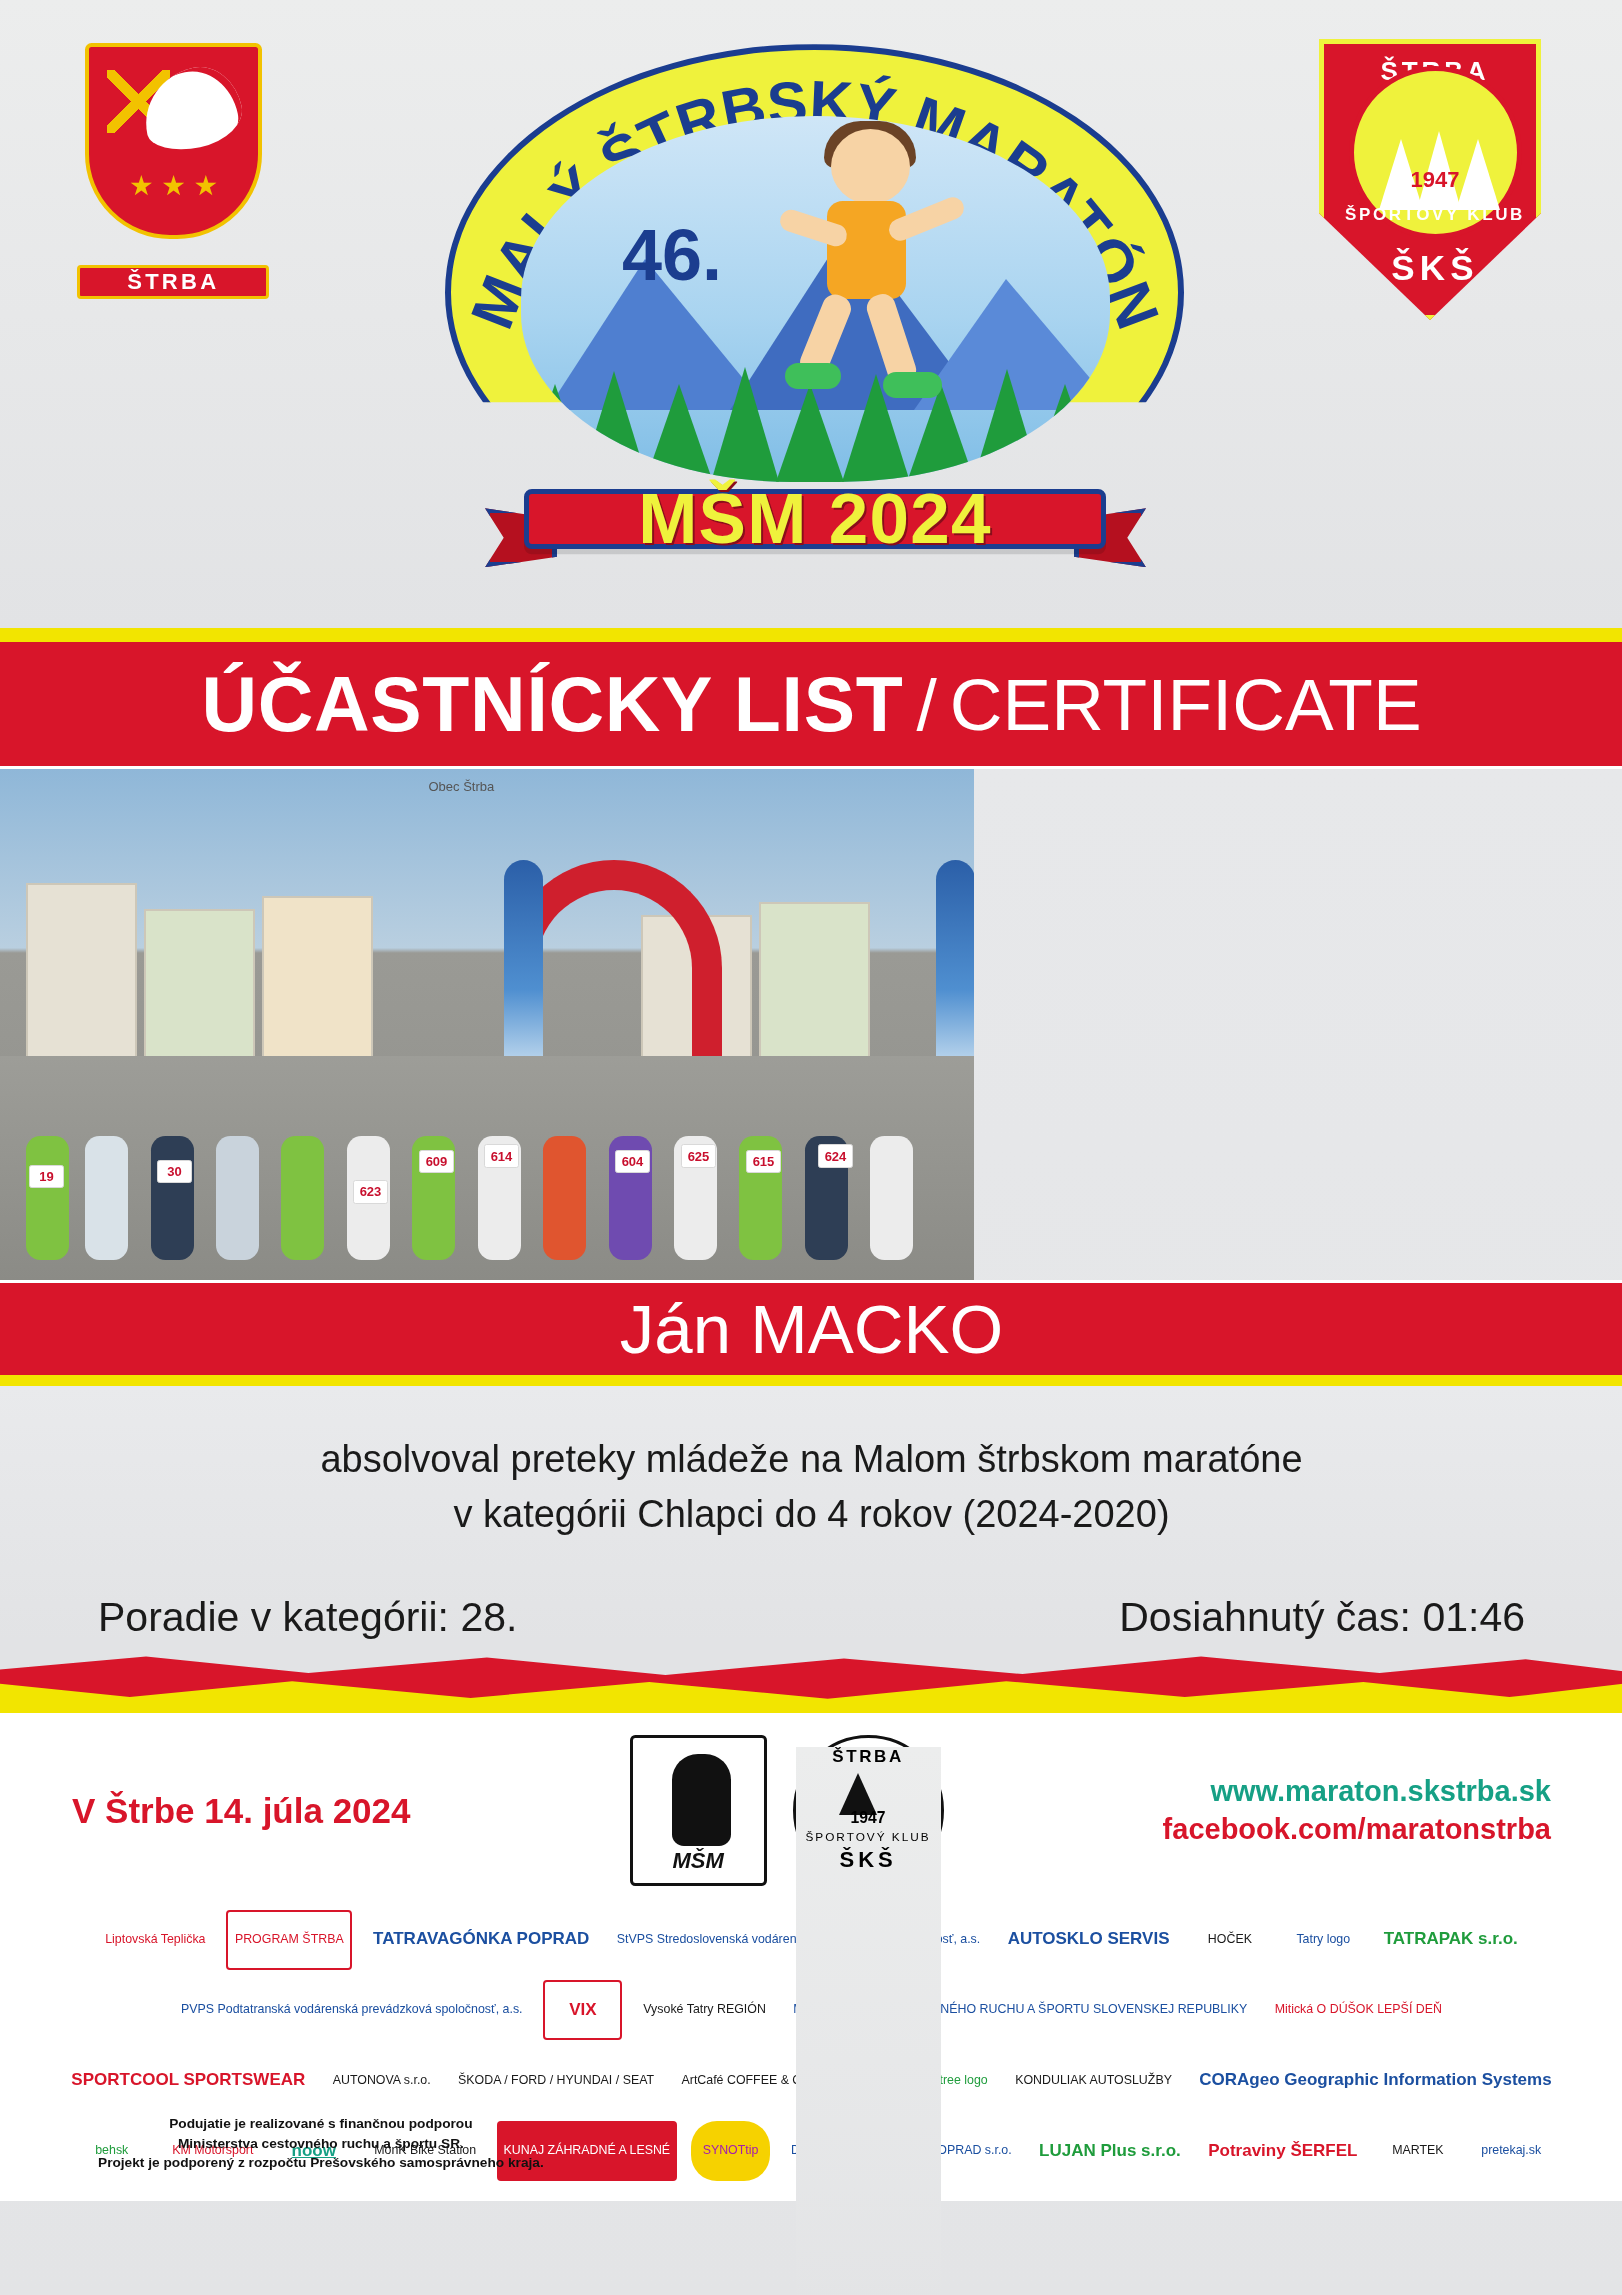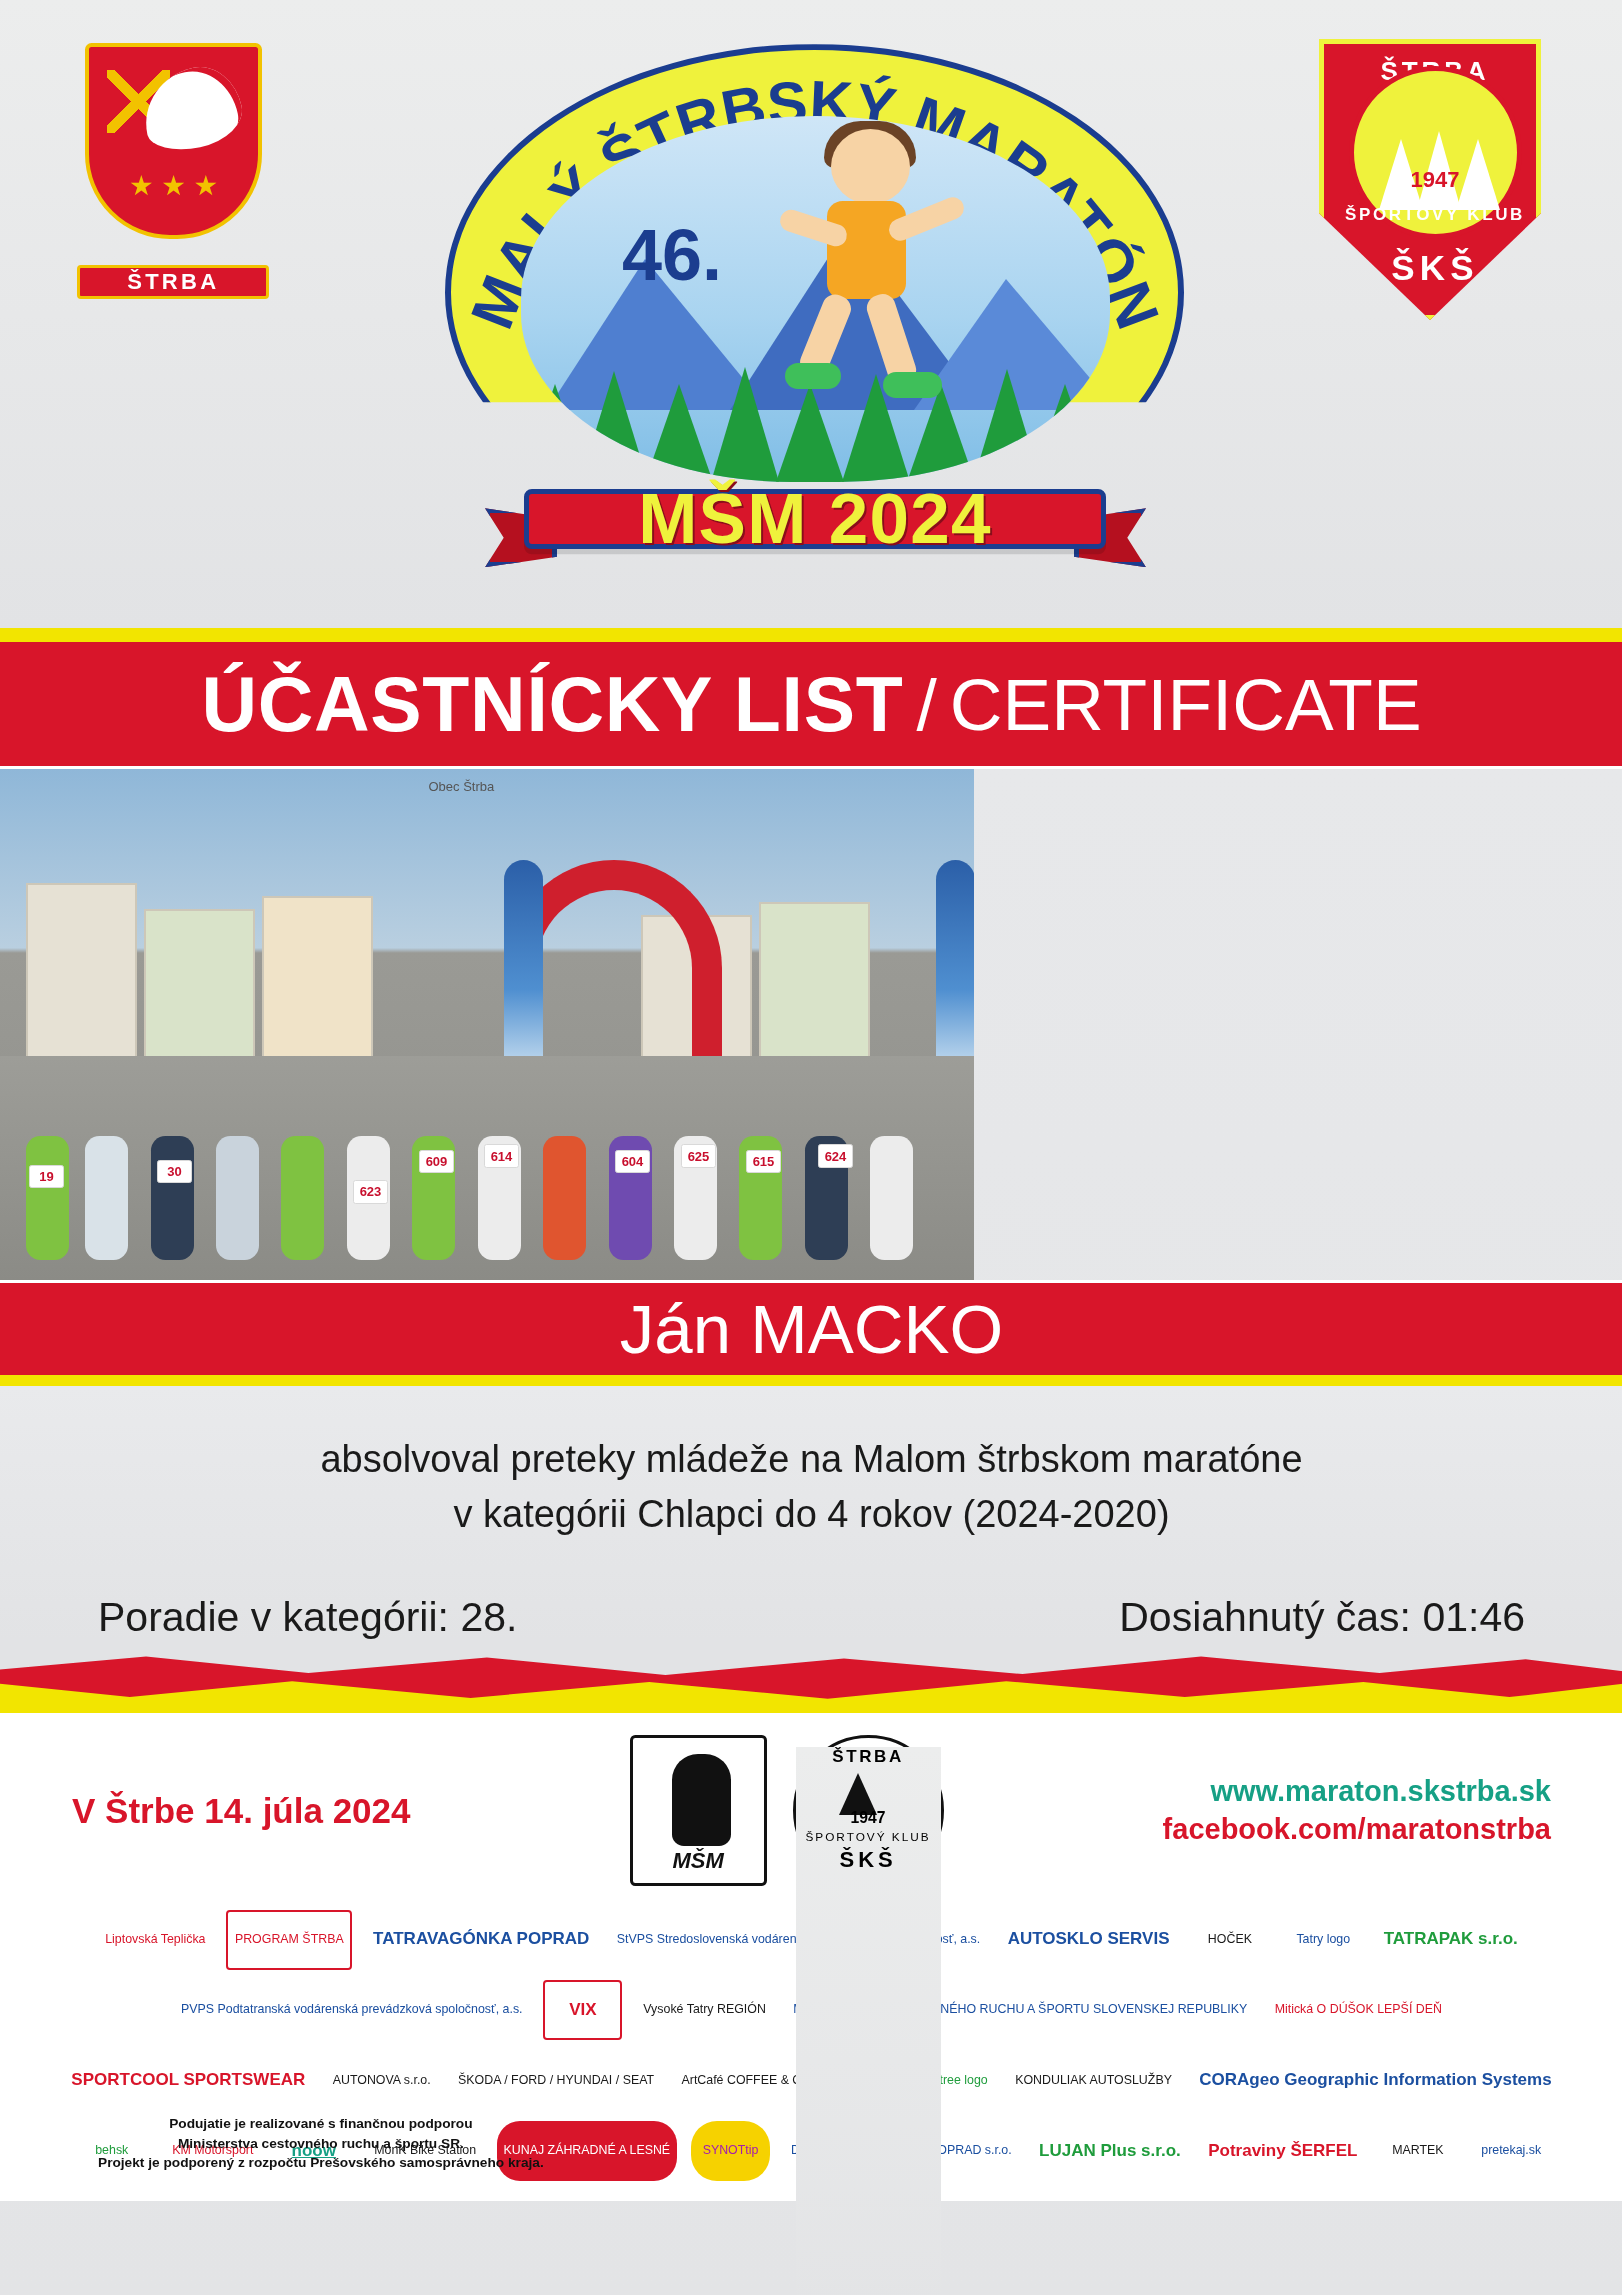--- a/index.html
+++ b/index.html
@@ -420,21 +420,21 @@
     font-size: 17px; font-weight:bold; color:#1a1a1a;
     text-align:center; line-height:1.1;
     border-radius:3.9px;
     background:#ffffff;
   }
   .sp.small { font-size:12.4px; font-weight:normal; }
   .sp.red { color:#d8152a; }
   .sp.blue { color:#1b4fa0; }
   .sp.green { color:#1f9c3c; }
   .sp.teal { color:#16a085;text-decoration:underline; }
-  .sp.boxred { background:#d8152a; color:#fff;border-radius:23px; }
+  .sp.boxred { background:#d8152a; color:#fff; }
   .sp.boxyellow { background:#f6d200; color:#a21caf; border-radius:26px; }
   .sp.circ { border-radius:50%; width:65px; }
   .sp.outline { border:2px solid #d8152a; }
   .funding-left{
     position:absolute; left:98px; bottom:27.5px; text-align:center;
     font-size:13.7px; font-weight:bold; color:#111; line-height:1.45;
   }
 </style>
 </head>
 <body>

